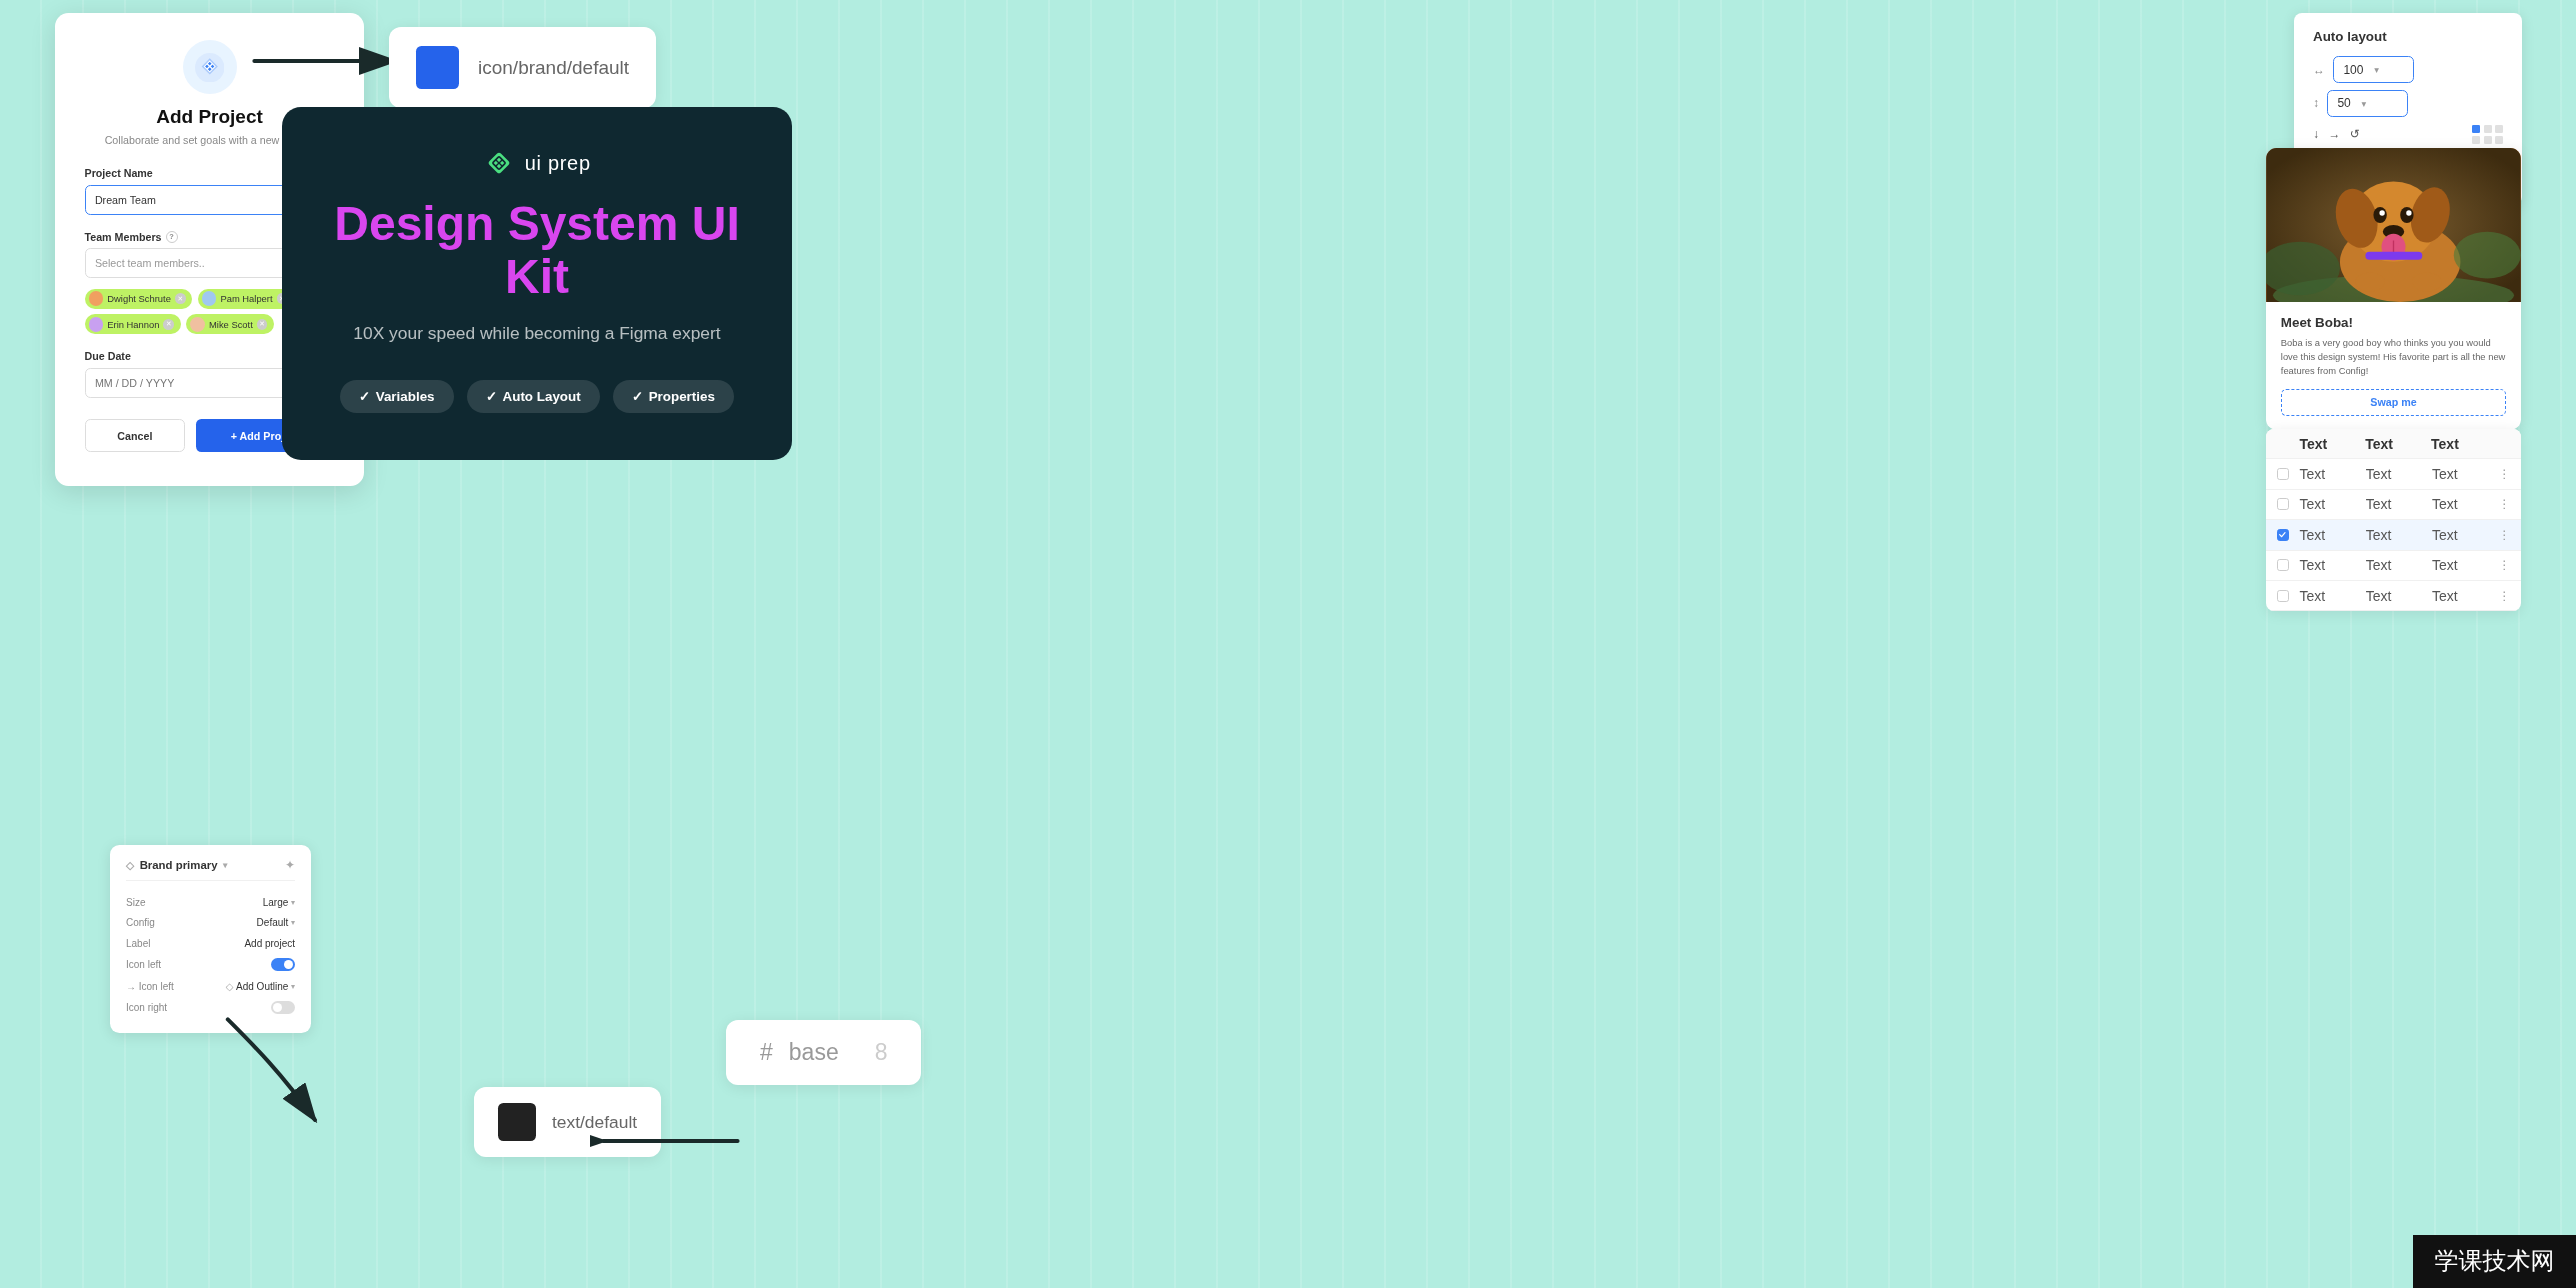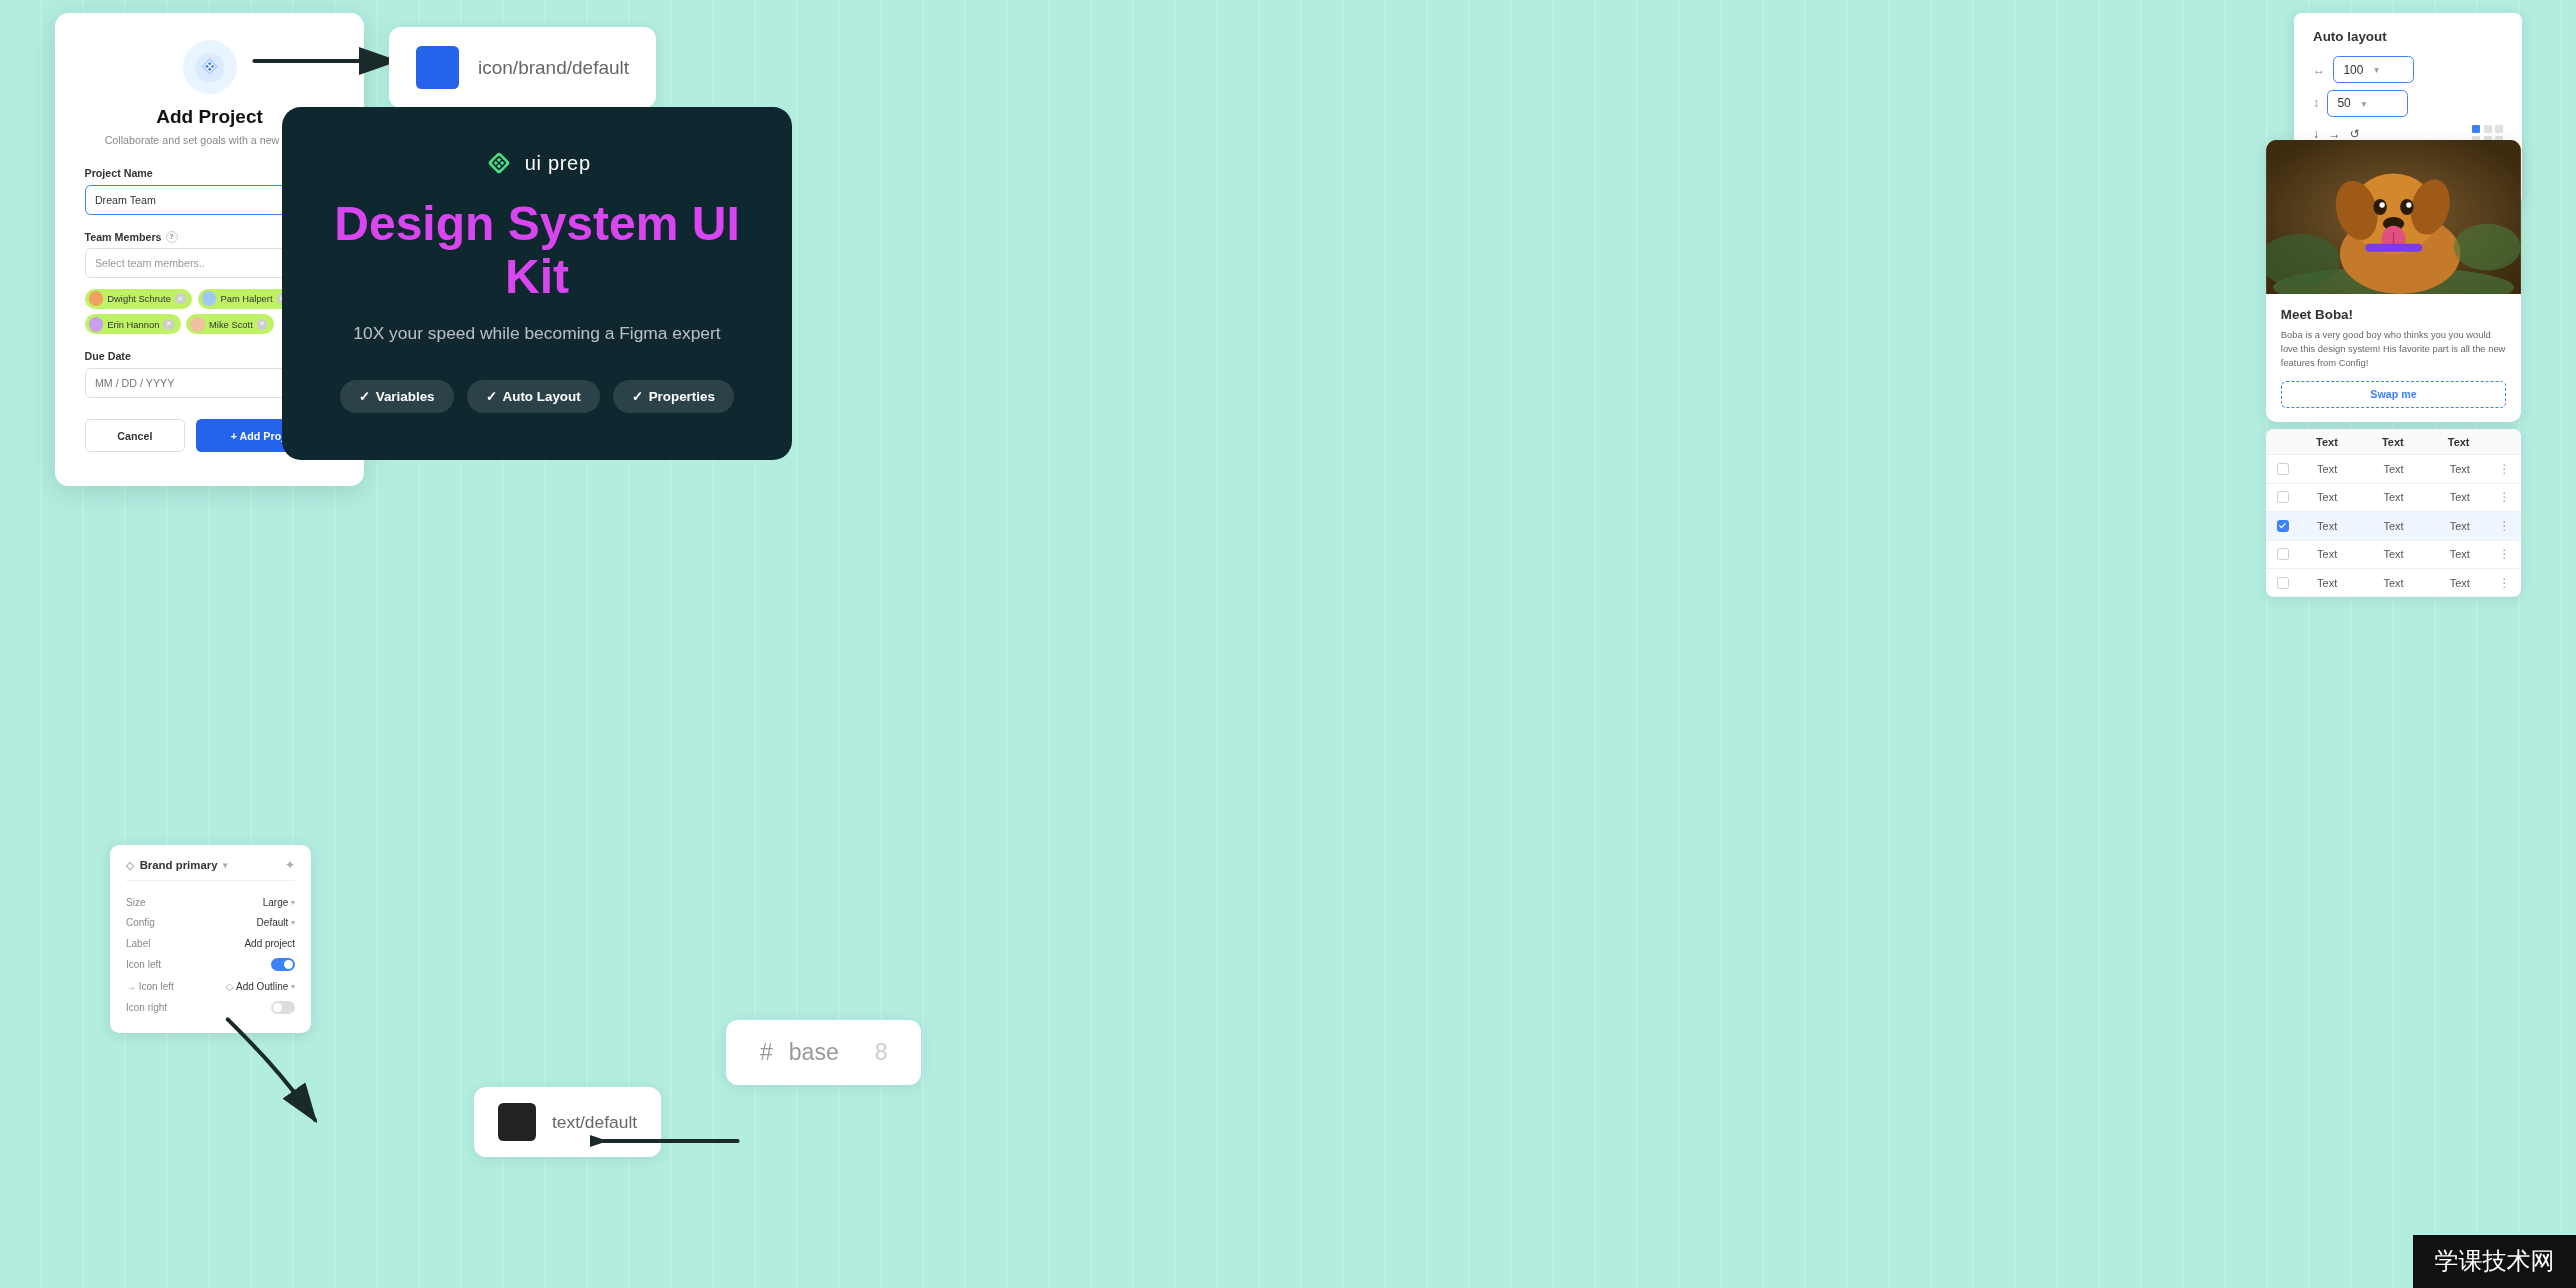--- a/index.html
+++ b/index.html
@@ -299,21 +299,21 @@
       display: flex;
       align-items: center;
       gap: 5.4px;
       min-width: 81px;
     }
 
     
     .dog-card {
       position: absolute;
       right: 55px;
-      top: 140px;
+      top: 148px;
       width: 255px;
       background: white;
       border-radius: 10.7px;
       overflow: hidden;
       box-shadow: 0 2.7px 13.4px rgba(0,0,0,0.1);
     }
     .dog-img {
       width: 100%;
       height: 154px;
       background: linear-gradient(135deg, #8B7355 0%, #D2691E 30%, #CD853F 60%, #A0522D 100%);
@@ -368,23 +368,23 @@
       align-items: center;
       border-bottom: 0.7px solid #f0f0f0;
       padding: 6.7px 10.7px;
       gap: 10.7px;
     }
     .table-header-row {
       background: #fafafa;
     }
     .table-cell {
       flex: 1;
-      font-size: 11px;
+      font-size: 14px;
       color: #555;
-      text-align: center;
+      text-align: left;
     }
     .table-header-cell {
       font-weight: 600;
       color: #333;
     }
     .table-checkbox {
       width: 12px;
       height: 12px;
       border: 1px solid #ccc;
       border-radius: 2.7px;

